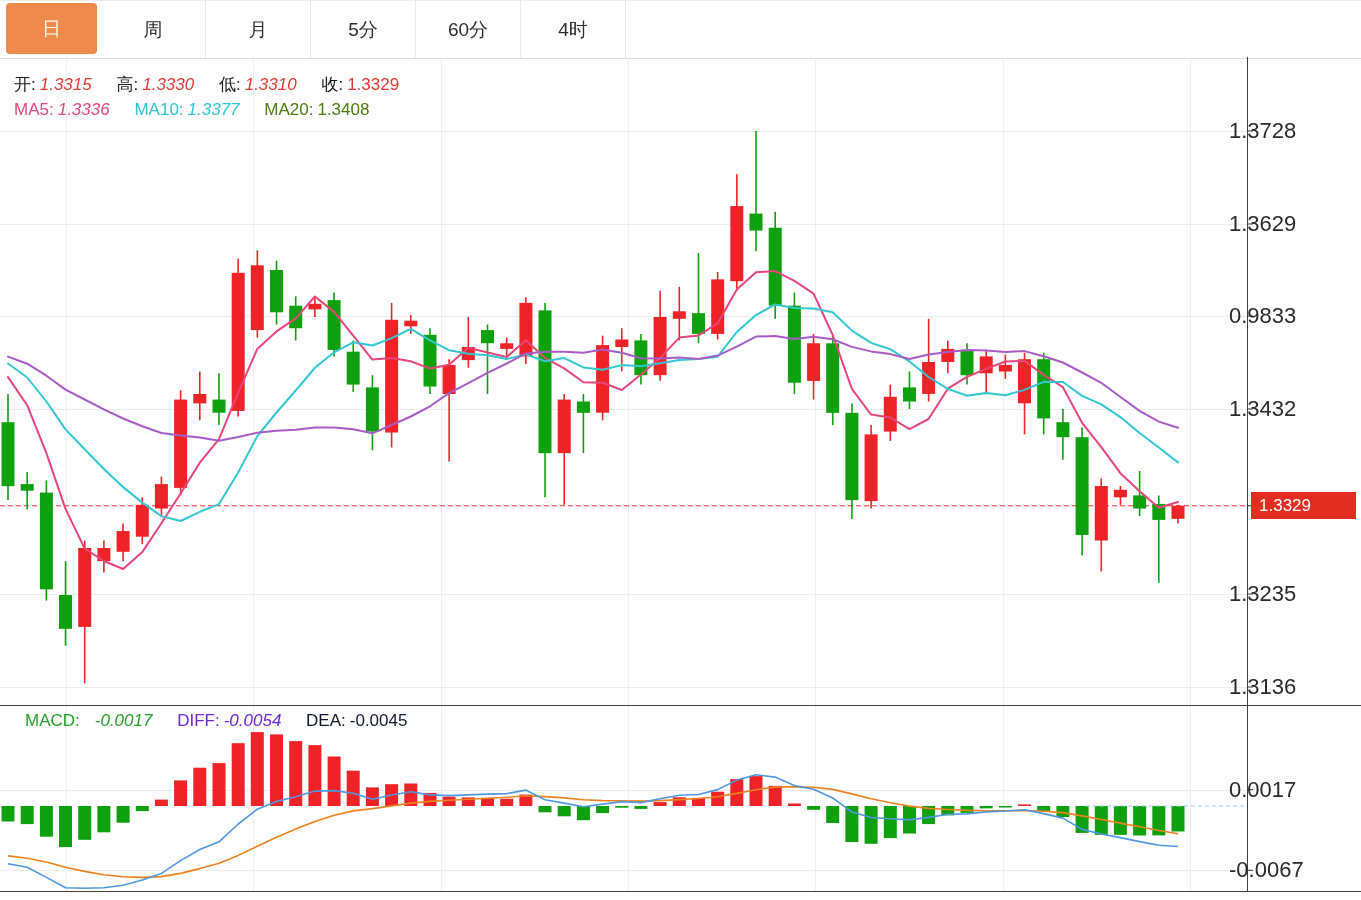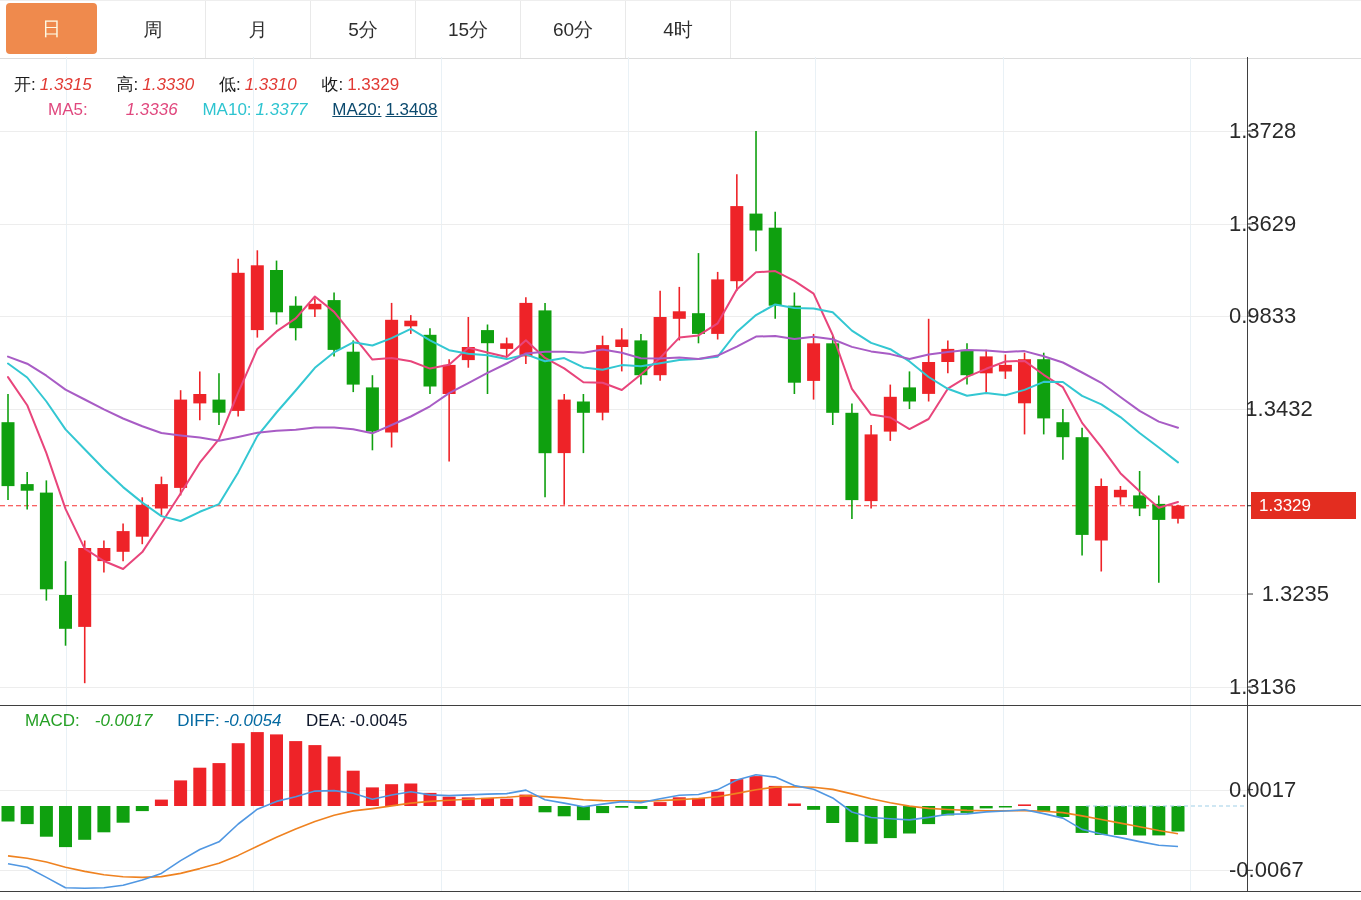--- a/index.html
+++ b/index.html
@@ -17,39 +17,38 @@
        margin:2px 4px 2px 6px;width:91px;height:51px;}
   .tab-filler{flex:1;}
   
   #chart-svg{position:absolute;left:0;top:0;}
   
   .hdr{position:absolute;left:14px;font-size:17px;white-space:nowrap;}
   .hdr span{margin-right:4px;}
   .hdr .grp{margin-right:20px;font-style:italic;}
   .lbl-black{color:#1b1b1b;}
   .val-red{color:#e13a34;}
-  .ma5{color:#e0487e;margin-left:34px;} .ma10{color:#2ec4d0;} .ma20{color:#0c4a6e;text-decoration:underline;}
-  .macd-g{color:#25a025;margin-left:11px;} .macd-b{color:#0369a1;} .macd-o{color:#0f172a;}
+  .ma5{color:#e0487e;} .ma10{color:#2ec4d0;} .ma20{color:#4d7c0f;}
+  .macd-g{color:#25a025;margin-left:11px;} .macd-b{color:#6d28d9;} .macd-o{color:#0f172a;}
   
   .axis-label{position:absolute;left:1229px;width:100px;height:20px;line-height:20px;
        font-size:22px;color:#2a2a2a;}
   .price-box{position:absolute;left:1251px;width:105px;height:27px;background:#e32d20;
        color:#ffffff;font-size:17px;line-height:27px;padding-left:8px;box-sizing:border-box;}
 </style>
 </head>
 <body>
 
 <div id="stage">
 
   <div class="tabbar">
     <div class="tab active">日</div>
     <div class="tab">周</div>
     <div class="tab">月</div>
     <div class="tab">5分</div>
-    <div class="tab">15分</div>
     <div class="tab">60分</div>
     <div class="tab">4时</div>
     <div class="tab-filler"></div>
   </div>
 
   <svg id="chart-svg" width="1361" height="900">
       <line x1="66" y1="57" x2="66" y2="891" stroke="#e9f1f6" stroke-width="1" shape-rendering="crispEdges"></line>
       <line x1="253" y1="57" x2="253" y2="891" stroke="#e9f1f6" stroke-width="1" shape-rendering="crispEdges"></line>
       <line x1="441" y1="57" x2="441" y2="891" stroke="#e9f1f6" stroke-width="1" shape-rendering="crispEdges"></line>
       <line x1="628" y1="57" x2="628" y2="891" stroke="#e9f1f6" stroke-width="1" shape-rendering="crispEdges"></line>
@@ -286,22 +285,22 @@
 
   <div class="hdr" style="top:711px;">
     <span class="macd-g">MACD:</span><span class="macd-g grp">-0.0017</span>
     <span class="macd-b">DIFF:</span><span class="macd-b grp">-0.0054</span>
     <span class="macd-o">DEA:</span><span class="macd-o">-0.0045</span>
   </div>
 
   <div class="axis-label" style="top: 121px;">1.3728</div>
   <div class="axis-label" style="top: 213.981px;">1.3629</div>
   <div class="axis-label" style="top: 306.022px;">0.9833</div>
-  <div class="axis-label" style="top: 399.003px; text-align: center;">1.3432</div>
-  <div class="axis-label" style="top: 584.026px; text-align: right;">1.3235</div>
+  <div class="axis-label" style="top: 399.003px;">1.3432</div>
+  <div class="axis-label" style="top: 584.026px;">1.3235</div>
   <div class="axis-label" style="top: 677.006px;">1.3136</div>
 
   <div class="price-box" style="top: 492.241px;">1.3329</div>
 
   <div class="axis-label" style="top: 779.68px;">0.0017</div>
   <div class="axis-label" style="top: 860.32px;">-0.0067</div>
 
 </div>
 
 </body></html>

